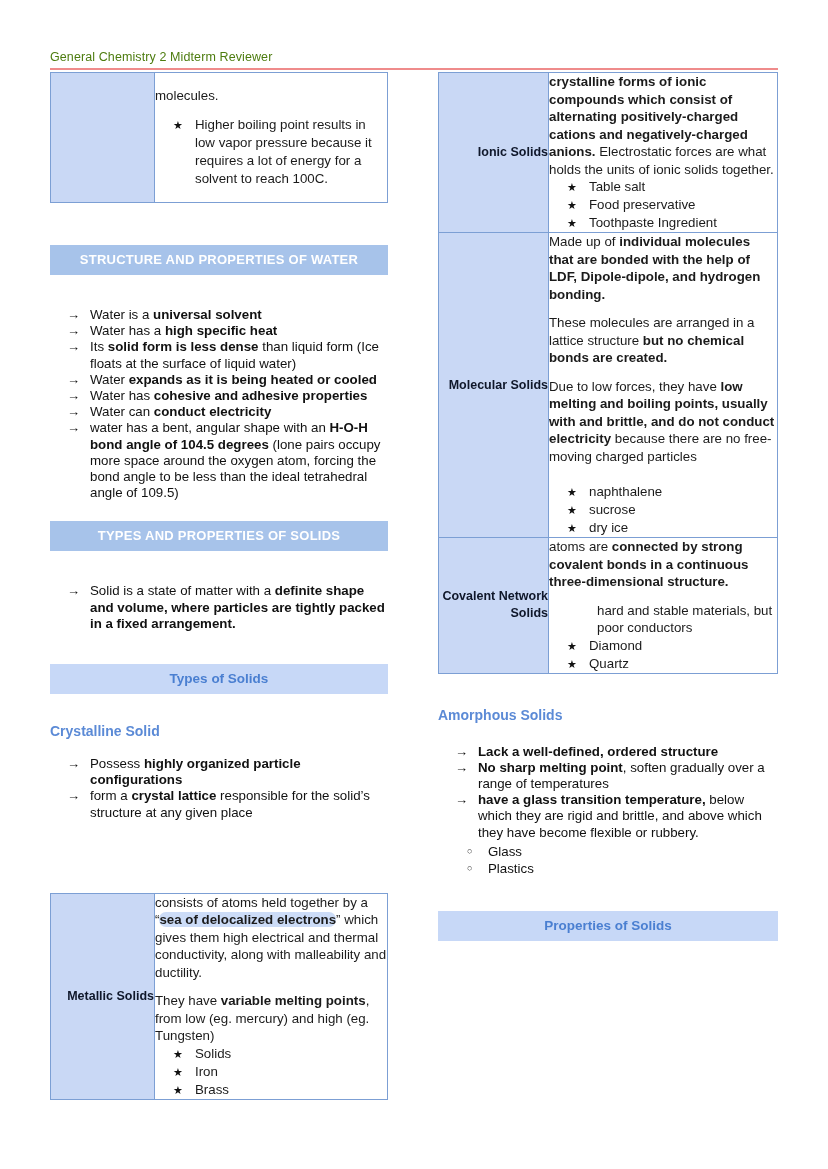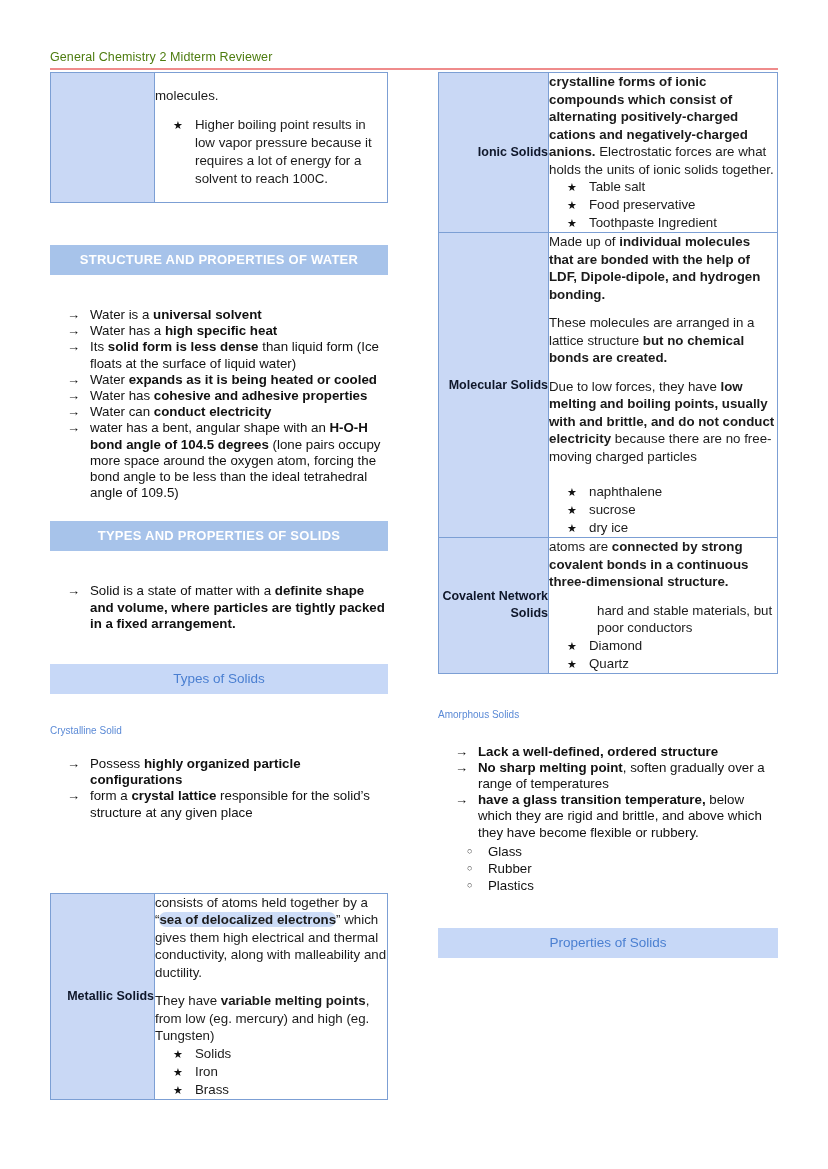--- a/index.html
+++ b/index.html
@@ -112,21 +112,21 @@
   .banner-strong {
     background: #a7c3ea;
     color: #ffffff;
     font-weight: bold;
     font-size: 13px;
     letter-spacing: .25px;
   }
   .banner-soft {
     background: #c7d8f7;
     color: #4a7fd1;
-    font-weight: normal;
+    font-weight: bold;
     font-size: 13.5px;
   }
   .banner-green {
     background: #b2d8a5;
     color: #ffffff;
     font-weight: bold;
     font-size: 13.5px;
     letter-spacing: .2px;
   }
 
@@ -167,22 +167,22 @@
     content: "\25CB";
     position: absolute;
     left: -17px;
     top: 0;
     font-size: 9px;
     color: #333;
   }
 
   
   .sub-head {
-    font-size: 10px;
-    font-weight: normal;
+    font-size: 14px;
+    font-weight: bold;
     color: #5b8ad6;
     line-height: 18px;
   }
 
   b, strong { font-weight: bold; }
   .hl { background: #ccdcf7; border-radius: 7px; }
 
   .sp-8 { height: 8px; }
   .sp-10 { height: 10px; }
   .sp-16 { height: 16px; }
@@ -341,21 +341,20 @@
     <div class="sp-20"></div>
 
     <ul class="arrow-list">
       <li><b>Lack a well-defined, ordered structure</b></li>
       <li><b>No sharp melting point</b>, soften gradually over a range of temperatures</li>
       <li><b>have a glass transition temperature,</b> below which they are rigid and brittle, and above which they have become flexible or rubbery.</li>
     </ul>
 
     <ul class="circle-list">
       <li>Glass</li>
-      <li>Rubber</li>
       <li>Plastics</li>
     </ul>
 
     <div class="sp-24"></div>
     <div class="sp-10"></div>
 
     <div class="banner banner-soft">Properties of Solids</div>
 
   </div>
 

